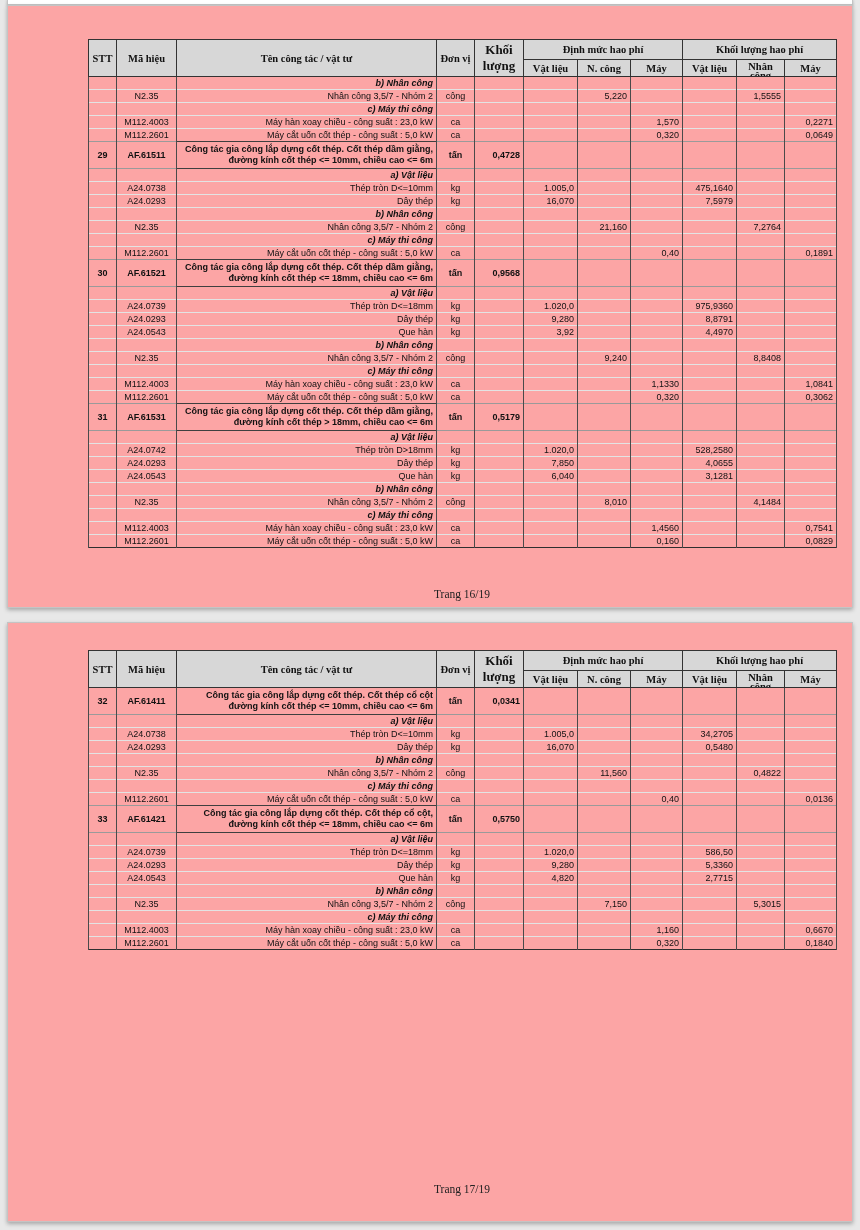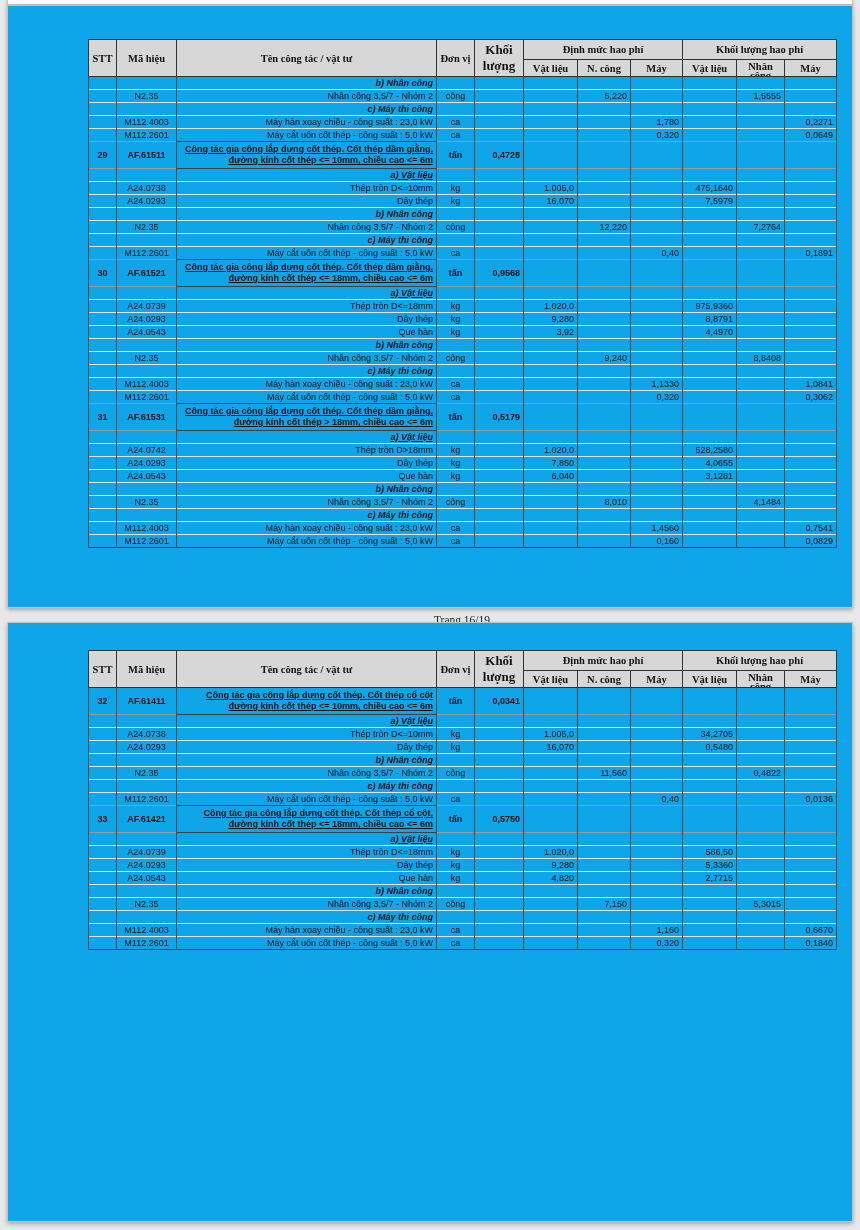--- a/index.html
+++ b/index.html
@@ -4,21 +4,21 @@
 <style>
   * { margin:0; padding:0; box-sizing:border-box; }
   html,body { width:860px; background:#e8e8e8; font-family:"Liberation Sans", sans-serif; }
   .canvas { width:860px; height:1230px; position:relative; overflow:hidden; }
 
   .prev-page-edge {
     position:absolute; left:7px; top:-2px; width:846px; height:7px;
     background:#fff; border:1px solid #c4c4c4; box-shadow:0 2px 3px rgba(0,0,0,.25);
   }
   .page {
-    position:absolute; left:7px; width:846px; background:#0ea5e9;
+    position:absolute; left:7px; width:846px; background:#fca5a5;
     border:1px solid #c4c4c4; box-shadow:0 2px 4px rgba(0,0,0,.28);
   }
   .page1 { top:5px;   height:603px; }
   .page2 { top:622px; height:600px; }
 
   table.doc {
     border-collapse:collapse; table-layout:fixed; width:748px;
     position:absolute; left:80px;
     font-size:9px; color:#111;
   }
@@ -37,33 +37,33 @@
   .cliptxt { height:16px; overflow:hidden; line-height:9px; padding-top:2px; }
 
   td {
     border-left:1px solid #4a4a4a; border-right:1px solid #4a4a4a;
     border-top:1px solid #e3e3e3;
     height:13px; padding:0 3px; vertical-align:middle; line-height:11px;
     overflow:hidden; white-space:nowrap;
   }
   tr.row-item td { height:27px; white-space:normal; line-height:11px; border-top:1px solid #9a9a9a; }
   tr.after-item td { border-top:1px solid #9a9a9a;margin-top:23px; }
-  tr.row-item td.c-ten, tr.after-item td.c-ten { border-top-color:#3f3f3f;text-decoration:underline; }
+  tr.row-item td.c-ten, tr.after-item td.c-ten { border-top-color:#3f3f3f; }
   tr.row-item td { font-weight:bold; }
   tr.row-section td.c-ten { font-weight:bold; font-style:italic; }
 
   td.c-stt, td.c-ma, td.c-dv { text-align:center; }
   td.c-ten { text-align:right; }
   td.c-kl, td.c-num { text-align:right; }
 
   .page-footer {
     position:absolute; left:80px; width:748px; text-align:center;
     font-family:"Liberation Serif", serif; font-size:11.5px; color:#222;
   }
-  .page1 .page-footer { top:608px; }
+  .page1 .page-footer { top:582px; }
   .page2 .page-footer { top:560px; }
 </style>
 </head>
 <body>
 
 <div class="canvas">
   <div class="prev-page-edge"></div>
 
   <div class="page page1">
     <table class="doc">
@@ -142,21 +142,21 @@
             <td class="c-num"></td>
           </tr>
           <tr class="row-data">
             <td class="c-stt"></td>
             <td class="c-ma">M112.4003</td>
             <td class="c-ten">Máy hàn xoay chiều - công suất : 23,0 kW</td>
             <td class="c-dv">ca</td>
             <td class="c-kl"></td>
             <td class="c-num"></td>
             <td class="c-num"></td>
-            <td class="c-num">1,780</td>
+            <td class="c-num">1,570</td>
             <td class="c-num"></td>
             <td class="c-num"></td>
             <td class="c-num">0,2271</td>
           </tr>
           <tr class="row-data">
             <td class="c-stt"></td>
             <td class="c-ma">M112.2601</td>
             <td class="c-ten">Máy cắt uốn cốt thép - công suất : 5,0 kW</td>
             <td class="c-dv">ca</td>
             <td class="c-kl"></td>
@@ -232,21 +232,21 @@
             <td class="c-num"></td>
             <td class="c-num"></td>
           </tr>
           <tr class="row-data">
             <td class="c-stt"></td>
             <td class="c-ma">N2.35</td>
             <td class="c-ten">Nhân công 3,5/7 - Nhóm 2</td>
             <td class="c-dv">công</td>
             <td class="c-kl"></td>
             <td class="c-num"></td>
-            <td class="c-num">12,220</td>
+            <td class="c-num">21,160</td>
             <td class="c-num"></td>
             <td class="c-num"></td>
             <td class="c-num">7,2764</td>
             <td class="c-num"></td>
           </tr>
           <tr class="row-section">
             <td class="c-stt"></td>
             <td class="c-ma"></td>
             <td class="c-ten">c) Máy thi công</td>
             <td class="c-dv"></td>
@@ -802,14 +802,15 @@
             <td class="c-kl"></td>
             <td class="c-num"></td>
             <td class="c-num"></td>
             <td class="c-num">0,320</td>
             <td class="c-num"></td>
             <td class="c-num"></td>
             <td class="c-num">0,1840</td>
           </tr>
         </tbody>
     </table>
+    <div class="page-footer">Trang 17/19</div>
   </div>
 </div>
 
 </body></html>

